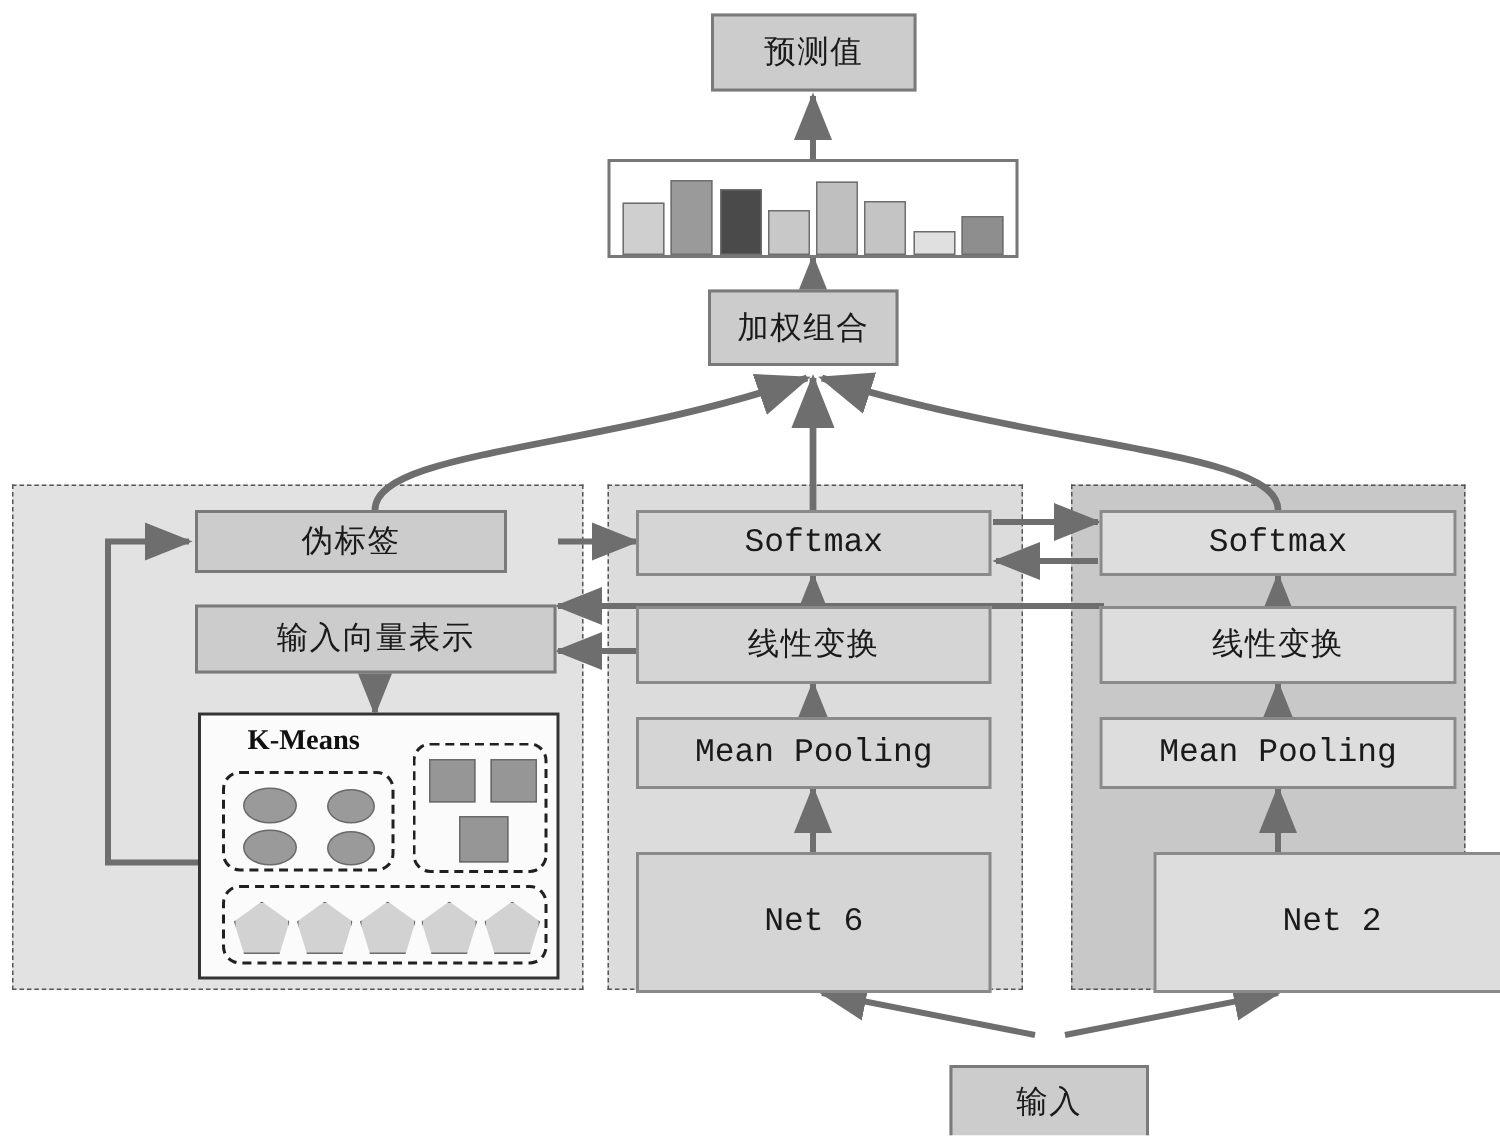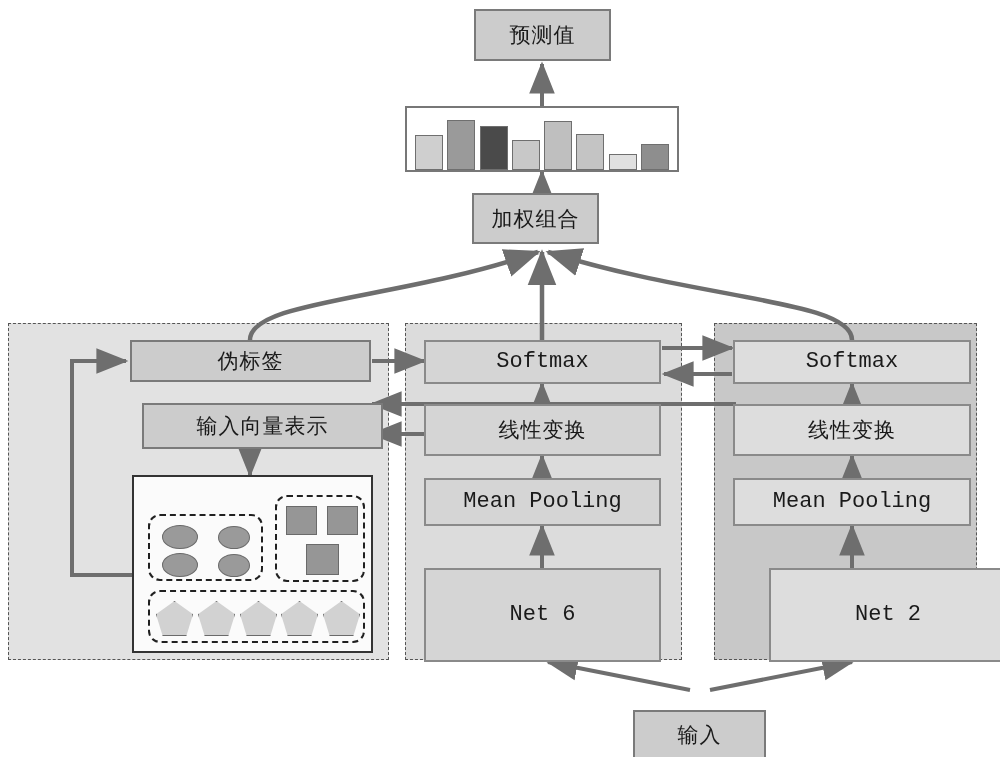--- a/index.html
+++ b/index.html
@@ -177,25 +177,26 @@
       <div class="bar" style="height: 44px; background: rgb(74, 74, 74);"></div>
       <div class="bar" style="height: 30px; background: rgb(200, 200, 200);"></div>
       <div class="bar" style="height: 49px; background: rgb(191, 191, 191);"></div>
       <div class="bar" style="height: 36px; background: rgb(196, 196, 196);"></div>
       <div class="bar" style="height: 16px; background: rgb(224, 224, 224);"></div>
       <div class="bar" style="height: 26px; background: rgb(142, 142, 142);"></div>
     </div>
 
   <div class="node cn" style="left:472px; top:193px; width:127px; height:51px;">加权组合</div>
 
-  <div class="node cn" style="left:130px; top:340px; width:241px; height:42px;">伪标签</div>
-
-  <div class="node cn" style="left:142px; top:403px; width:241px; height:46px;">输入向量表示</div>
+  <div class="node cn" style="left:130px; top:340px; width:208px; height:42px;">伪标签</div>
+
+  <div class="node cn" style="left:130px; top:403px; width:241px; height:46px;">输入向量表示</div>
 
   <div id="kmeans" style="left:132px; top:475px; width:241px; height:178px;">
+    <div id="kmeans-title">K-Means</div>
 
     <div class="cluster" style="left:14px; top:37px; width:115px; height:67px;">
       <div class="ellipse" style="left:12px; top:9px;  width:34px; height:22px;"></div>
       <div class="ellipse" style="left:68px; top:10px; width:30px; height:21px;"></div>
       <div class="ellipse" style="left:12px; top:37px; width:34px; height:22px;"></div>
       <div class="ellipse" style="left:68px; top:38px; width:30px; height:21px;"></div>
     </div>
 
     <div class="cluster" style="left:141px; top:18px; width:90px; height:87px;">
       <div class="square" style="left:9px;  top:9px;  width:29px; height:27px;"></div>

